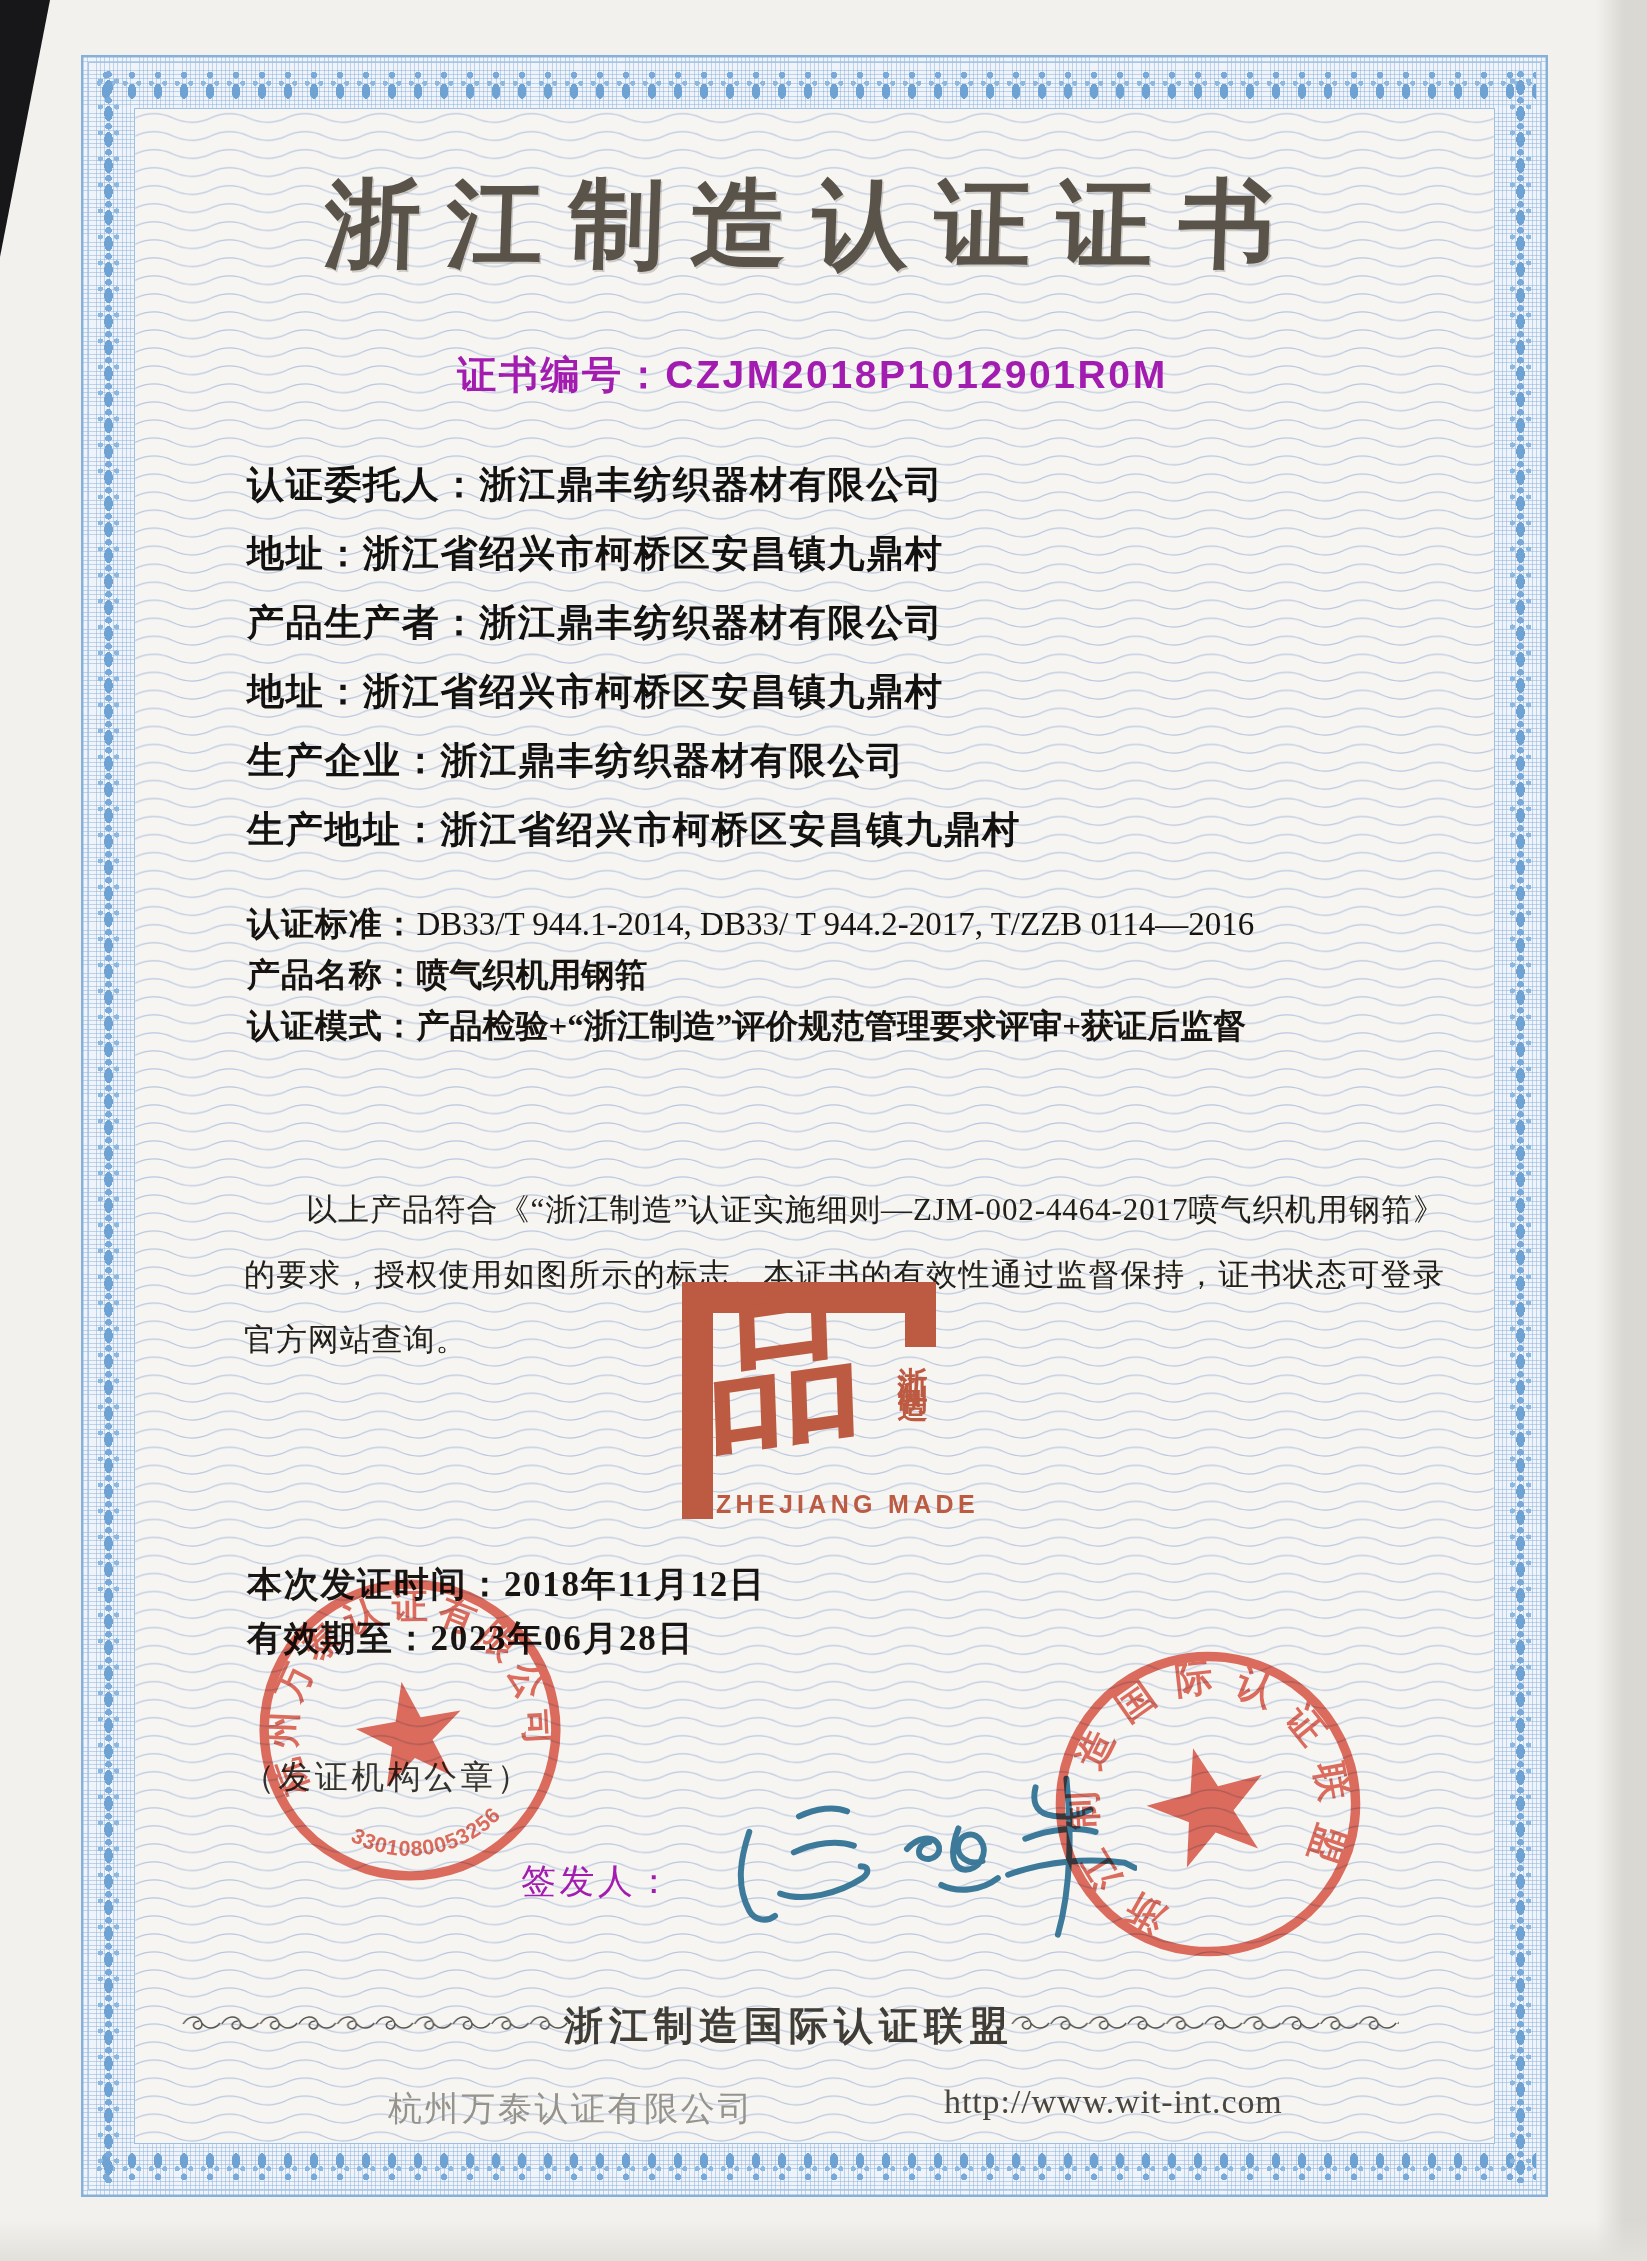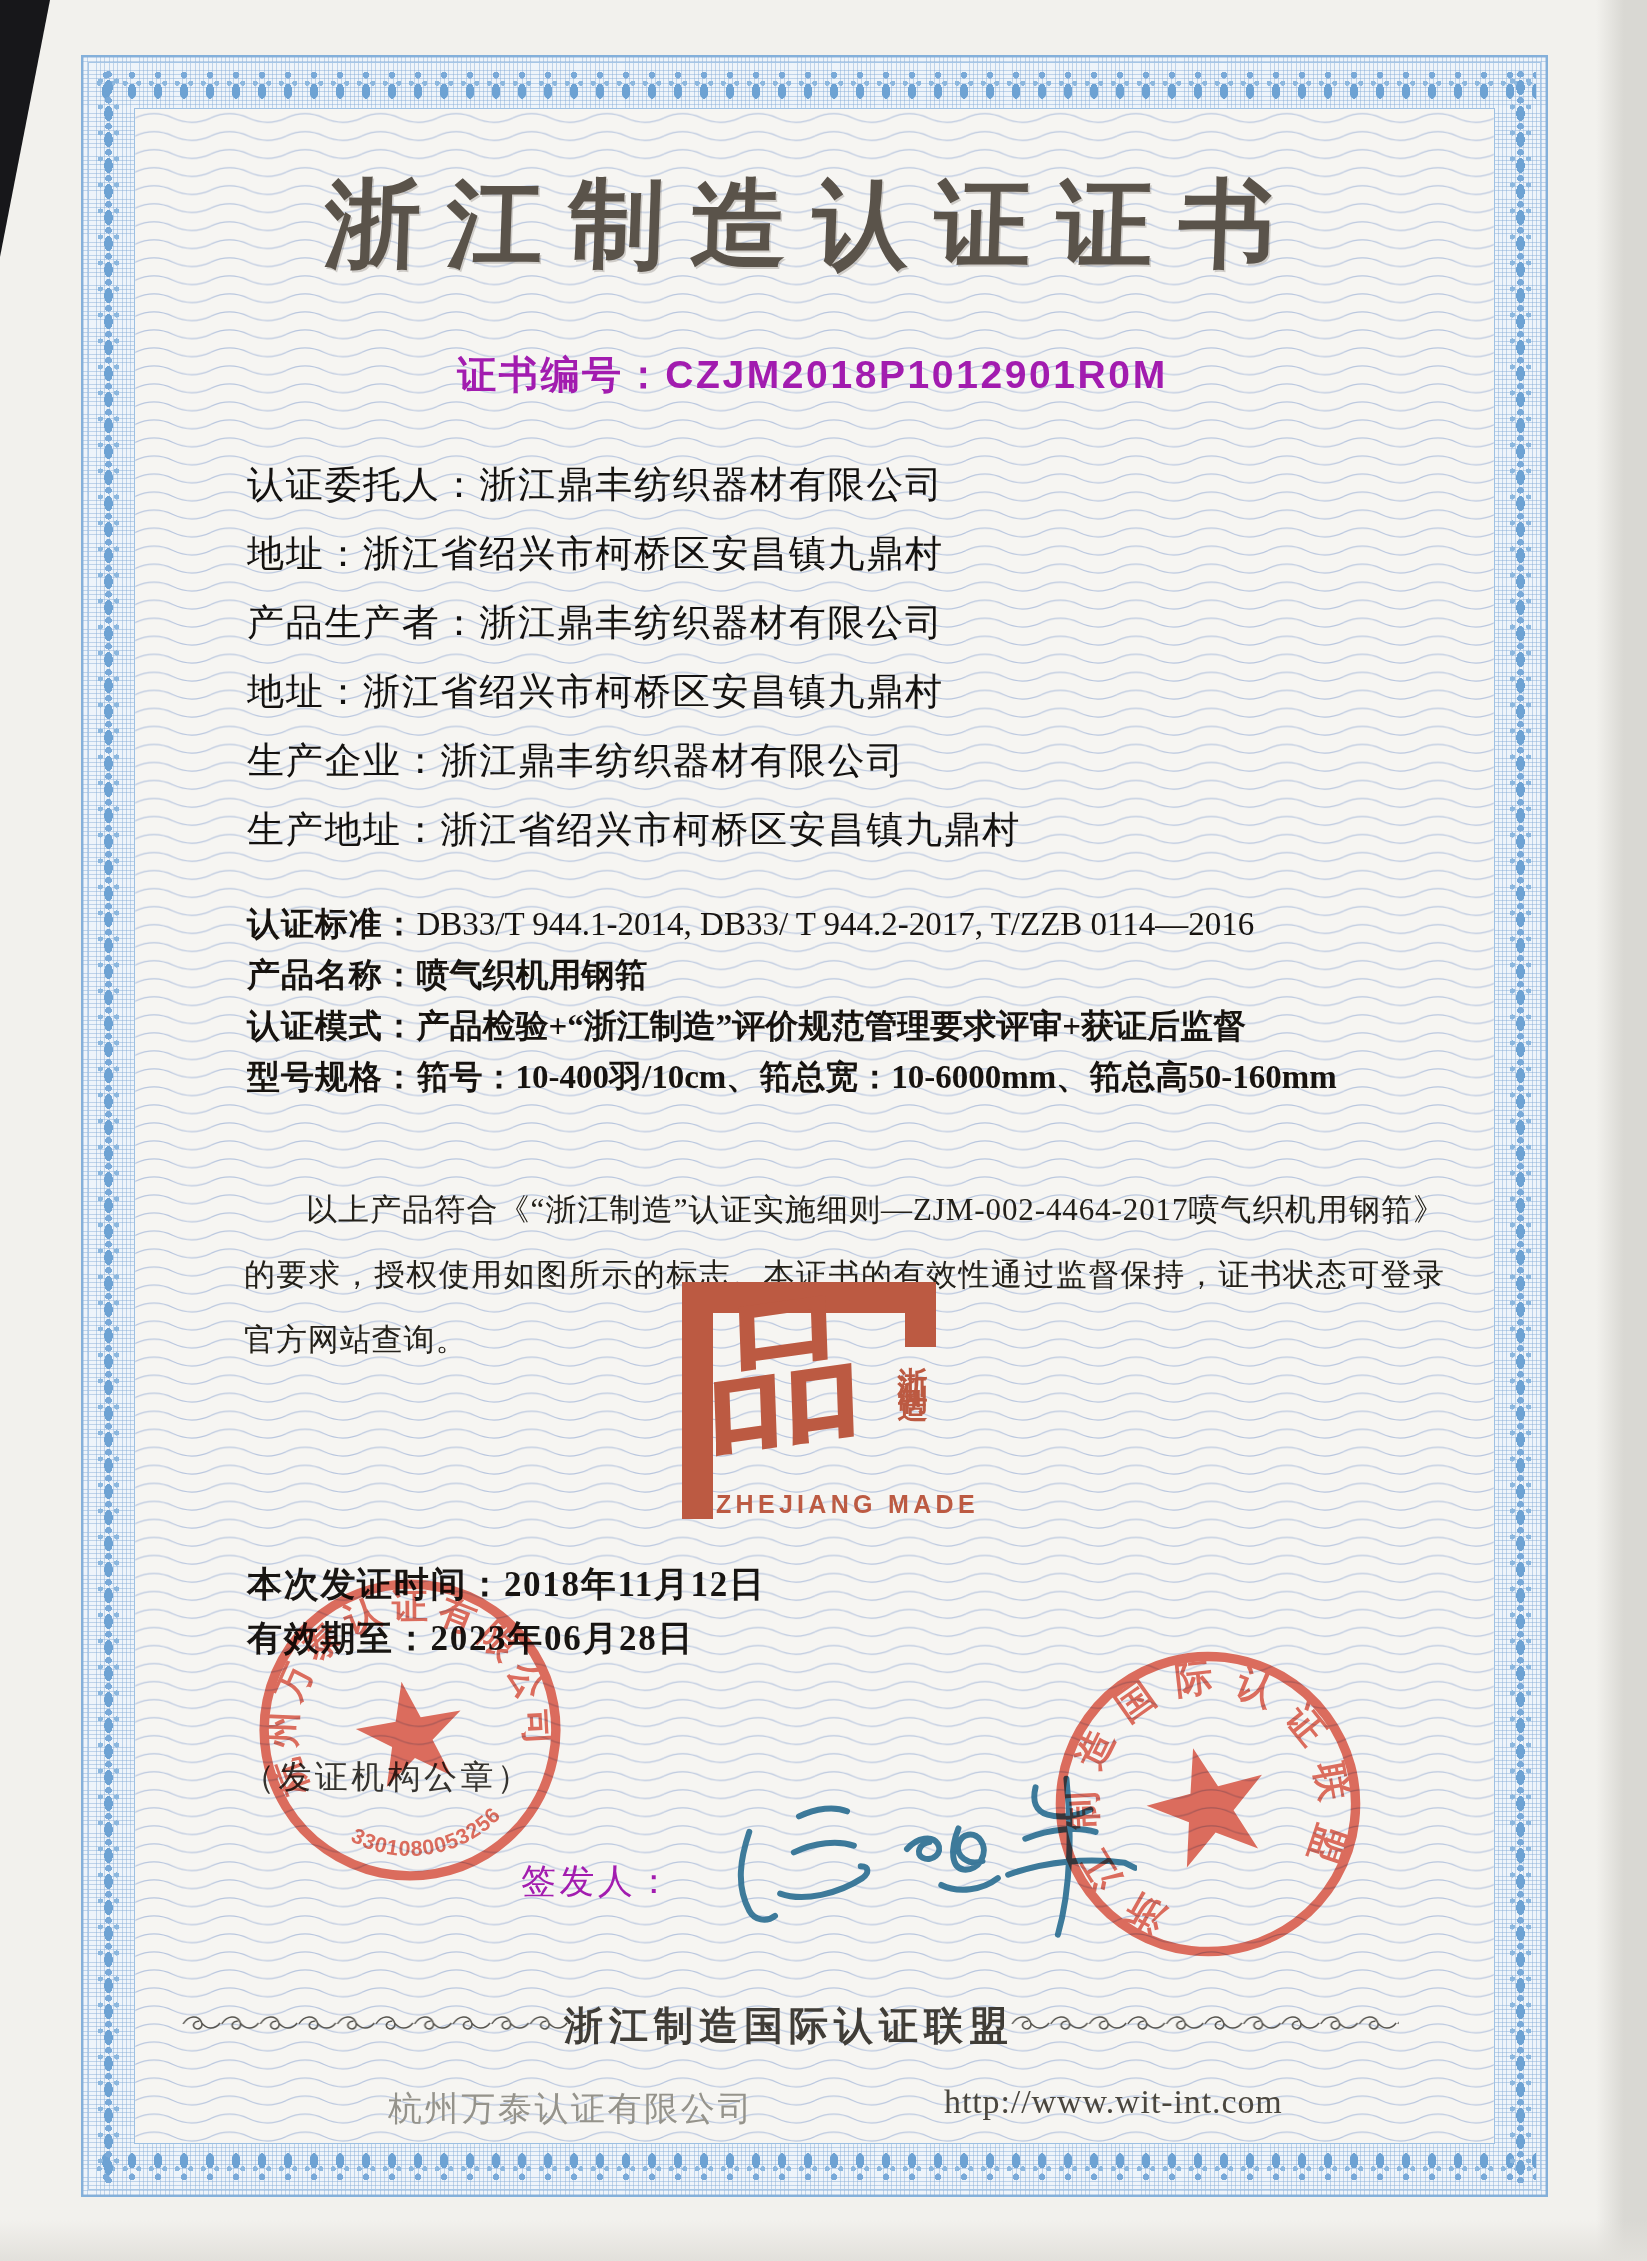--- a/index.html
+++ b/index.html
@@ -31,21 +31,21 @@
   .fb.r{top:12px;bottom:12px;right:10.3px;width:31px;background-size:31px 26px;}
   .inner{position:absolute;inset:51px;background:#f6f5f2;border:0.9px solid #9dc0e2;}
   .waves{position:absolute;left:0;top:0;width:100%;height:100%;}
   
   .abs{position:absolute;}
   .title{left:0;width:1625px;top:161px;text-align:center;font-size:96px;font-weight:700;
         color:#5a534a;letter-spacing:26px;text-shadow:1.7px 1.7px 0 rgba(90,83,74,.25);
         transform:skewX(-2deg);}
   .certno{left:0;width:1625px;top:348px;text-align:center;font-size:39px;font-weight:700;
         color:#a21caf;letter-spacing:2.6px;font-family:"Liberation Sans","DejaVu Sans",sans-serif;}
-  .info{left:247px;top:450px;font-size:37px;font-weight:400;color:#141210;line-height:69px;
+  .info{left:247px;top:450px;font-size:37px;font-weight:700;color:#141210;line-height:69px;
         letter-spacing:1.7px;white-space:nowrap;}
   .specs{left:247px;top:899px;font-size:33px;color:#17130f;line-height:51px;white-space:nowrap;}
   .specs .lab{font-weight:700;letter-spacing:0.9px;}
   .specs .v700{font-weight:700;}
   .specs .v400{font-weight:400;}
   .statement{left:244px;top:1177px;width:1201px;font-size:31px;line-height:65px;color:#232019;
         text-indent:62px;text-align:justify;letter-spacing:0.9px;}
   
   .logo{left:682px;top:1282px;width:254px;height:237px;}
   .logo .bar{position:absolute;background:#bc5a42;}
@@ -101,21 +101,20 @@
     <div>产品生产者：浙江鼎丰纺织器材有限公司</div>
     <div>地址：浙江省绍兴市柯桥区安昌镇九鼎村</div>
     <div>生产企业：浙江鼎丰纺织器材有限公司</div>
     <div>生产地址：浙江省绍兴市柯桥区安昌镇九鼎村</div>
   </div>
 
   <div class="abs specs">
     <div><span class="lab">认证标准：</span><span class="v400">DB33/T 944.1-2014, DB33/ T 944.2-2017, T/ZZB 0114—2016</span></div>
     <div><span class="lab">产品名称：</span><span class="v700">喷气织机用钢筘</span></div>
     <div><span class="lab">认证模式：</span><span class="v700">产品检验+“浙江制造”评价规范管理要求评审+获证后监督</span></div>
-    <div><span class="lab">型号规格：</span><span class="v700">筘号：10-400羽/10cm、筘总宽：10-6000mm、筘总高50-160mm</span></div>
   </div>
 
   <div class="abs statement">以上产品符合《“浙江制造”认证实施细则—ZJM-002-4464-2017喷气织机用钢筘》的要求，授权使用如图所示的标志。本证书的有效性通过监督保持，证书状态可登录官方网站查询。</div>
 
   <div class="abs logo">
     <div class="bar bl"></div>
     <div class="bar bt"></div>
     <div class="bar br"></div>
     <div class="glyph">品</div>
     <div class="vert">浙江制造</div>

